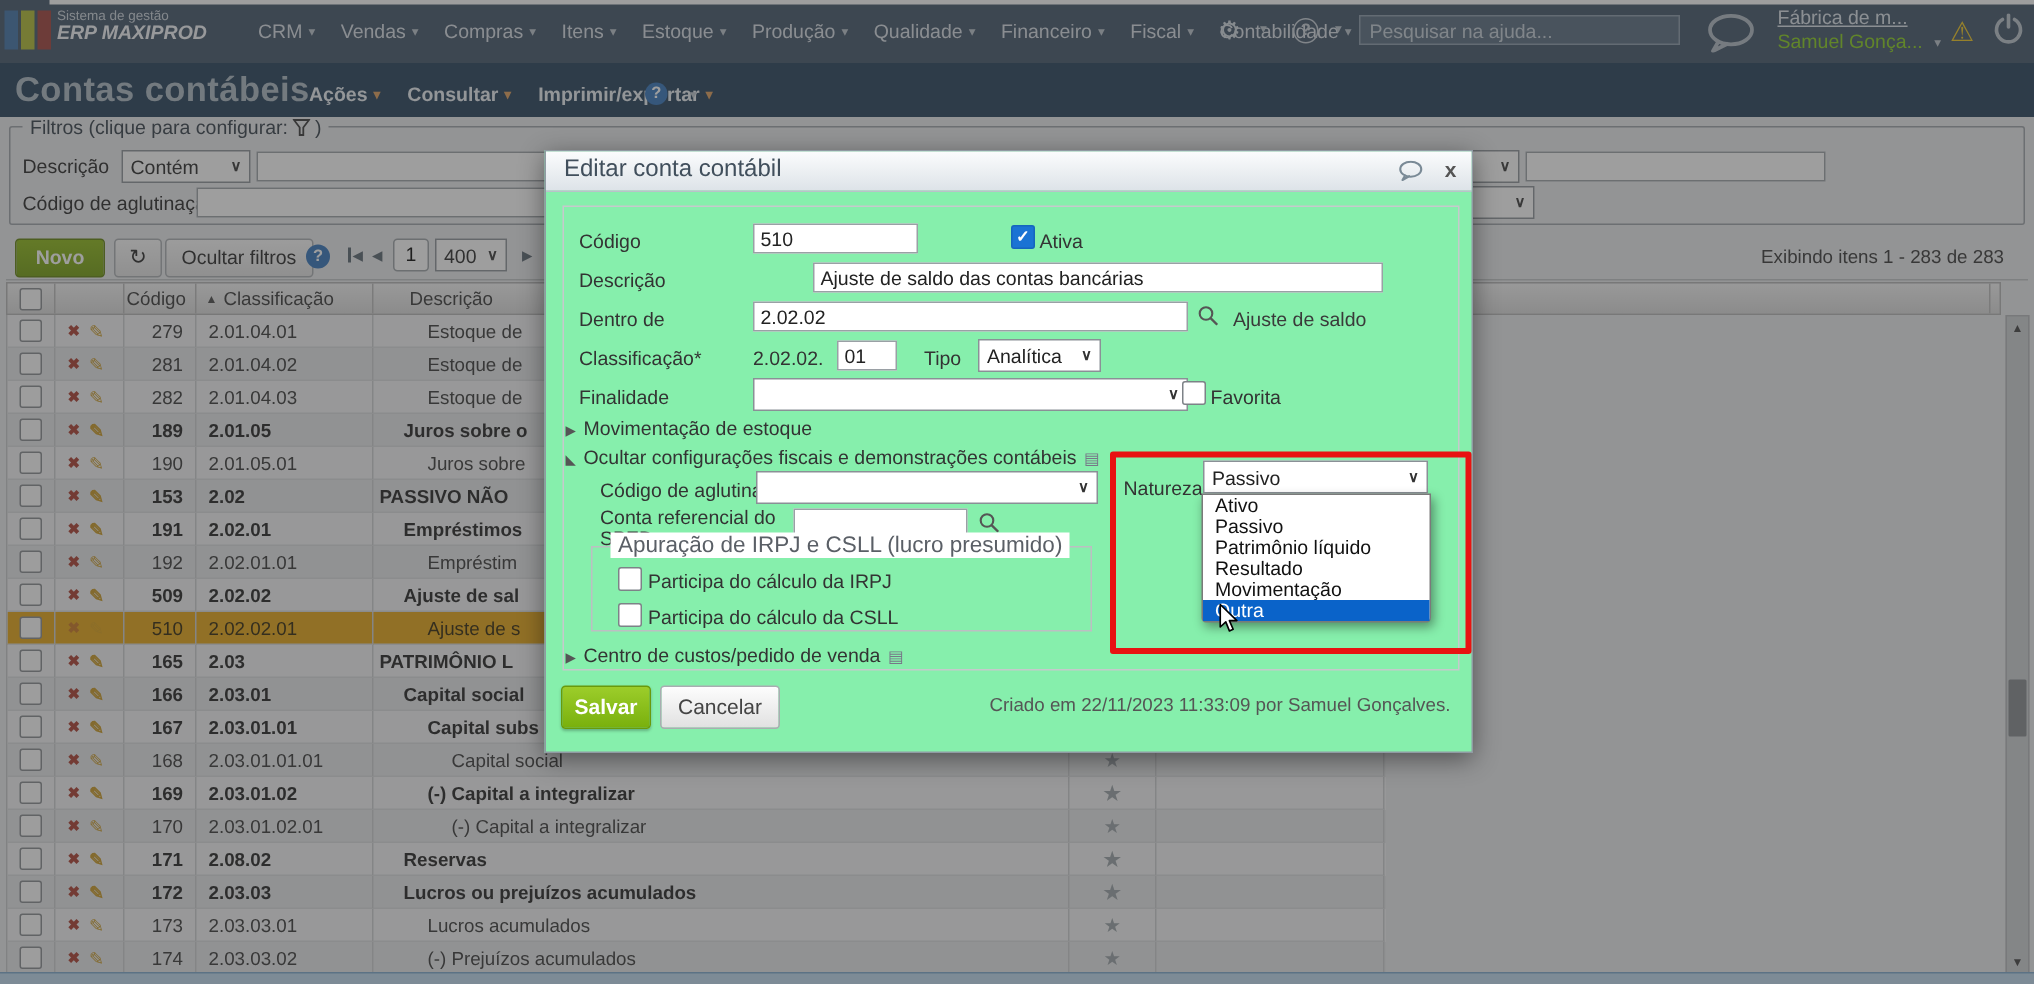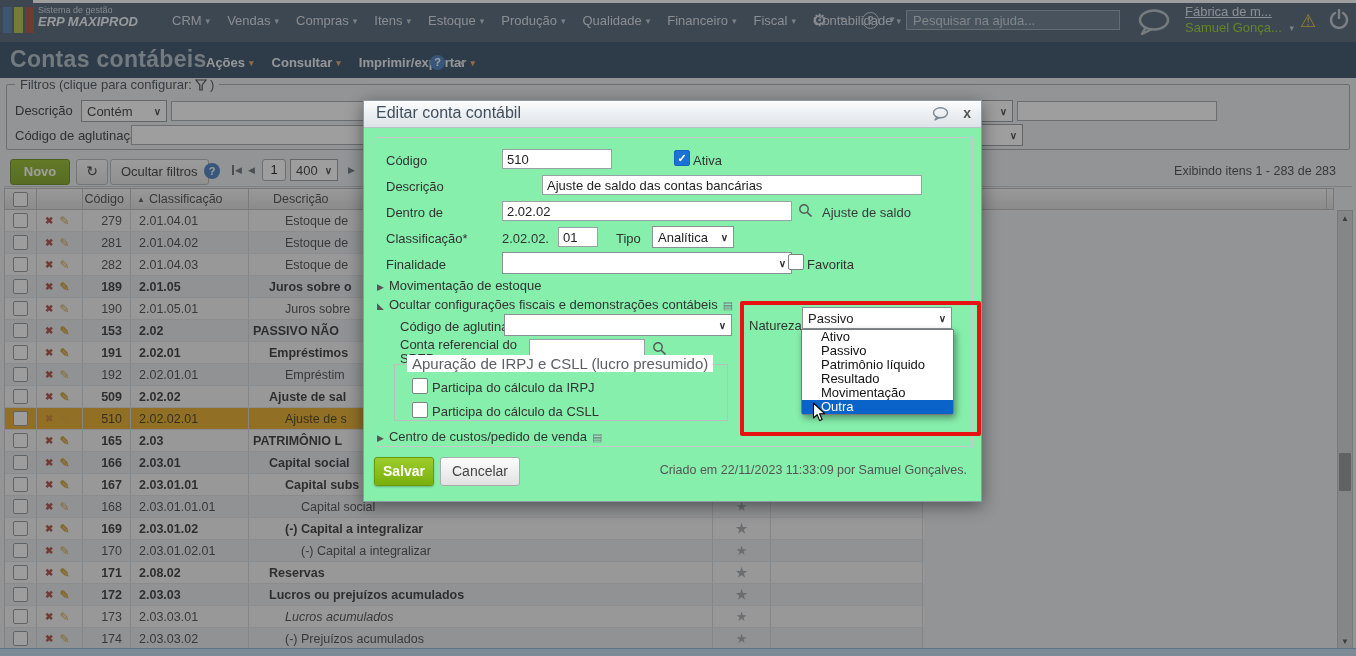--- a/index.html
+++ b/index.html
@@ -124,21 +124,21 @@
   .btn-salvar{left:10px;top:356px;width:58px;height:27px;background:linear-gradient(#9ccd2a,#79b00d);
               border:1px solid #699a0c;border-radius:3px;color:#fff;font-weight:bold;font-size:14px;
               text-align:center;line-height:27px;cursor:pointer;box-shadow:0 1px 2px rgba(0,0,0,.25)}
   .btn-cancelar{left:76px;top:356px;width:78px;height:27px;background:linear-gradient(#fdfdfd,#e1e1e1);
               border:1px solid #a9adb1;border-radius:3px;color:#444;font-size:14px;text-align:center;
               line-height:27px;cursor:pointer}
   .created{right:14px;top:362px;font-size:12.5px;color:#555}
   .redbox{left:740px;top:301px;width:233px;height:127px;border:4px solid #e81212;z-index:25;border-radius:2px}
   .ndd{left:801px;top:329px;width:151px;z-index:30;background:#fff;border:1px solid #7a7a7a;
        box-shadow:2px 3px 7px rgba(0,0,0,.4);border-radius:0 0 3px 3px}
-  .opt{height:14px;line-height:14px;font-size:13px;padding-left:19px;color:#111;cursor:pointer;white-space:nowrap;overflow:hidden}
+  .opt{height:14px;line-height:14px;font-size:13px;padding-left:8px;color:#111;cursor:pointer;white-space:nowrap;overflow:hidden}
   .opt.hl{background:#0a63c9;color:#fff}
   .cursor{left:812px;top:402px;z-index:40}
 </style>
 </head>
 <body>
 
 <div class="page">
   <div class="abs topstrip"></div>
 
   <div class="abs topbar">
@@ -533,21 +533,21 @@
       <div class="trow">
         <div class="c c0">
           <span class="ckb"></span>
         </div>
         <div class="c c1">
           <span class="ic-del">✖</span>
           <span class="ic-edit">✎</span>
         </div>
         <div class="c c2">173</div>
         <div class="c c3">2.03.03.01</div>
-        <div class="c c4" style="padding-left: 36px; font-style: italic;">Lucros acumulados</div>
+        <div class="c c4" style="padding-left: 36px;">Lucros acumulados</div>
         <div class="c c5">
           <span class="ic-star">★</span>
         </div>
         <div class="c c6"></div>
       </div>
       <div class="trow alt">
         <div class="c c0">
           <span class="ckb"></span>
         </div>
         <div class="c c1">

